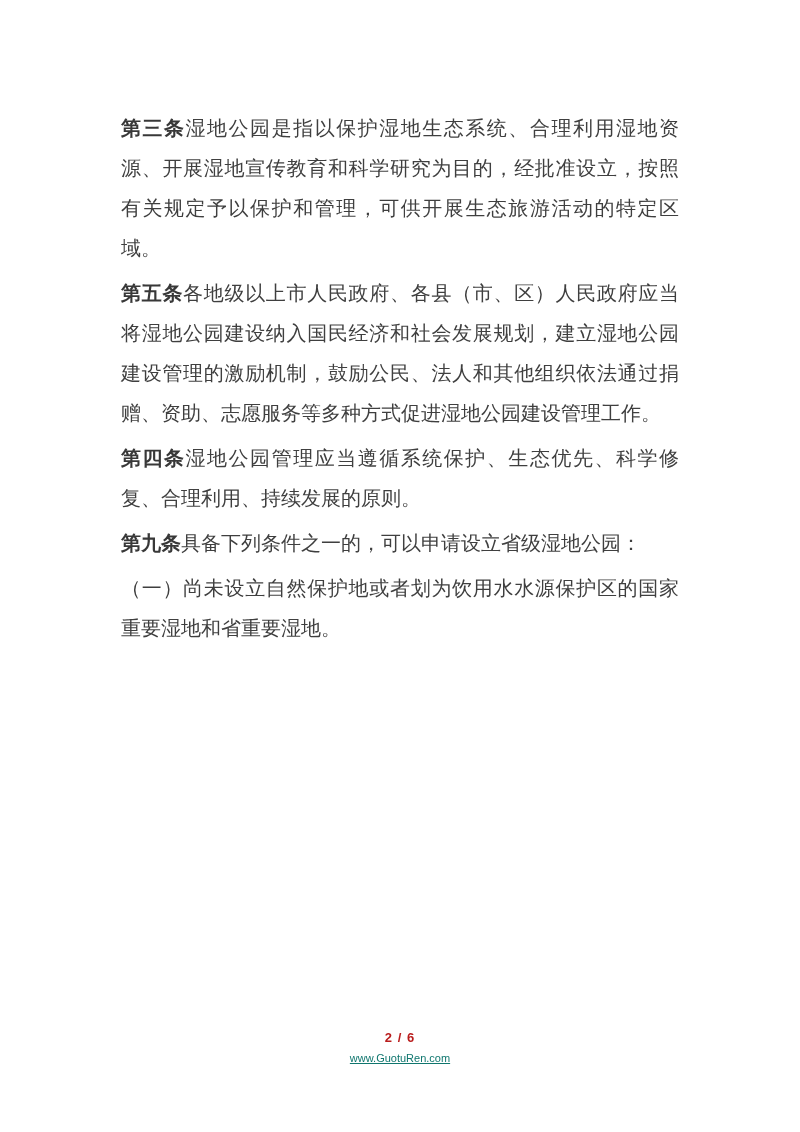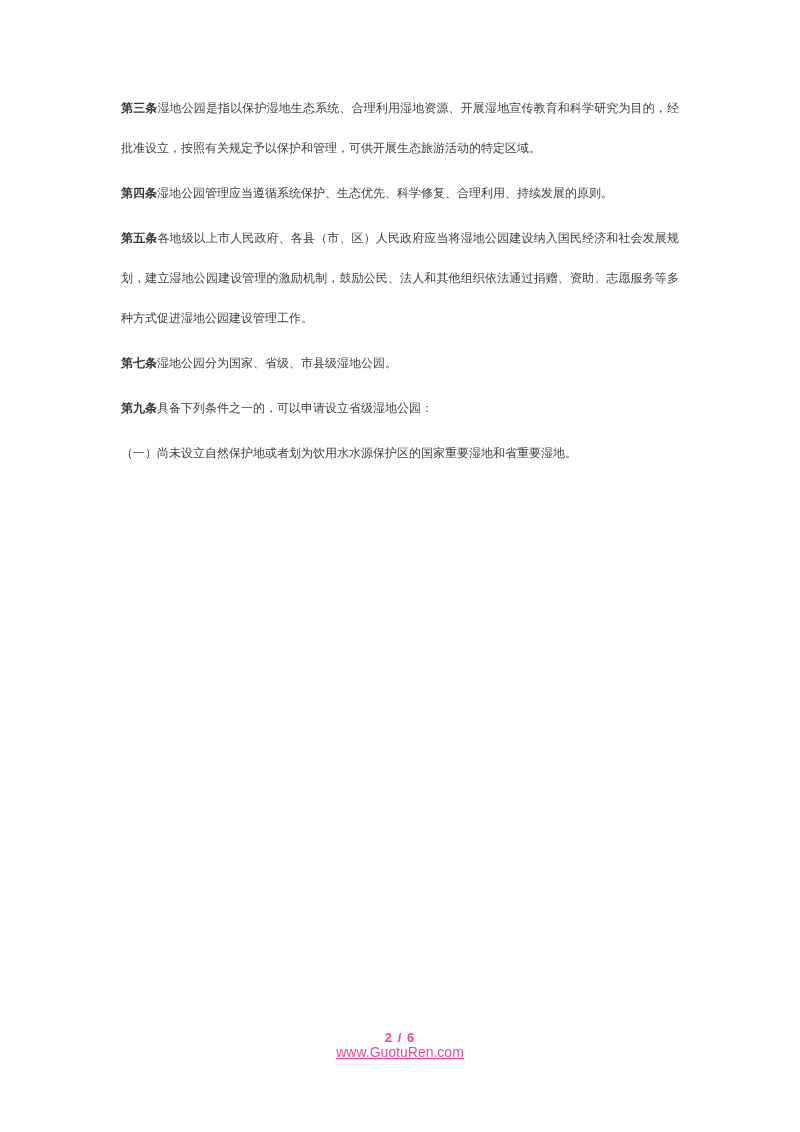--- a/index.html
+++ b/index.html
@@ -7,25 +7,25 @@
   body {
     width: 800px;
     height: 1132px;
     position: relative;
     background: #ffffff;
     font-family: "Liberation Sans", "DejaVu Sans", sans-serif;
     overflow: hidden;
   }
   .doc-content {
     position: absolute;
-    top: 88px;
+    top: 108px;
     left: 121px;
     width: 558px;
     color: #3f3f3f;
-    font-size: 12px;
+    font-size: 20px;
     line-height: 40px;
     text-align: justify;
   }
   .para {
     margin: 0 0 5px 0;
   }
   .art-label {
     font-weight: 700;
     color: #383838;
   }
@@ -33,45 +33,45 @@
     position: absolute;
     top: 1031px;
     left: 0;
     right: 0;
     text-align: center;
     line-height: 1;
   }
   .page-num {
     font-size: 13px;
     font-weight: 700;
-    color: #ec4899;
+    color: #b91c1c;
     letter-spacing: 1px;
+    margin-bottom: 5px;
   }
   .site-link {
     display: inline-block;
-    font-size: 14px;
-    color: #ec4899;
+    font-size: 11px;
+    color: #0f766e;
     text-decoration: underline;
     cursor: pointer;
   }
 </style>
 </head>
 <body>
 
 <main class="doc-content">
 
   <p class="para"><span class="art-label">第三条</span><span>湿地公园是指以保护湿地生态系统、合理利用湿地资源、开展湿地宣传教育和科学研究为目的，经批准设立，按照有关规定予以保护和管理，可供开展生态旅游活动的特定区域。</span></p>
 
+  <p class="para"><span class="art-label">第五条</span><span>各地级以上市人民政府、各县（市、区）人民政府应当将湿地公园建设纳入国民经济和社会发展规划，建立湿地公园建设管理的激励机制，鼓励公民、法人和其他组织依法通过捐赠、资助、志愿服务等多种方式促进湿地公园建设管理工作。</span></p>
+
   <p class="para"><span class="art-label">第四条</span><span>湿地公园管理应当遵循系统保护、生态优先、科学修复、合理利用、持续发展的原则。</span></p>
-
-  <p class="para"><span class="art-label">第五条</span><span>各地级以上市人民政府、各县（市、区）人民政府应当将湿地公园建设纳入国民经济和社会发展规划，建立湿地公园建设管理的激励机制，鼓励公民、法人和其他组织依法通过捐赠、资助、志愿服务等多种方式促进湿地公园建设管理工作。</span></p>
 
 
 
-  <p class="para"><span class="art-label">第七条</span><span>湿地公园分为国家、省级、市县级湿地公园。</span></p>
 
 
   <p class="para"><span class="art-label">第九条</span><span>具备下列条件之一的，可以申请设立省级湿地公园：</span></p>
 
   <p class="para"><span class="art-label"></span><span>（一）尚未设立自然保护地或者划为饮用水水源保护区的国家重要湿地和省重要湿地。</span></p>
 
 </main>
 
 <footer class="doc-footer">
   <div class="page-num">2 / 6</div>

